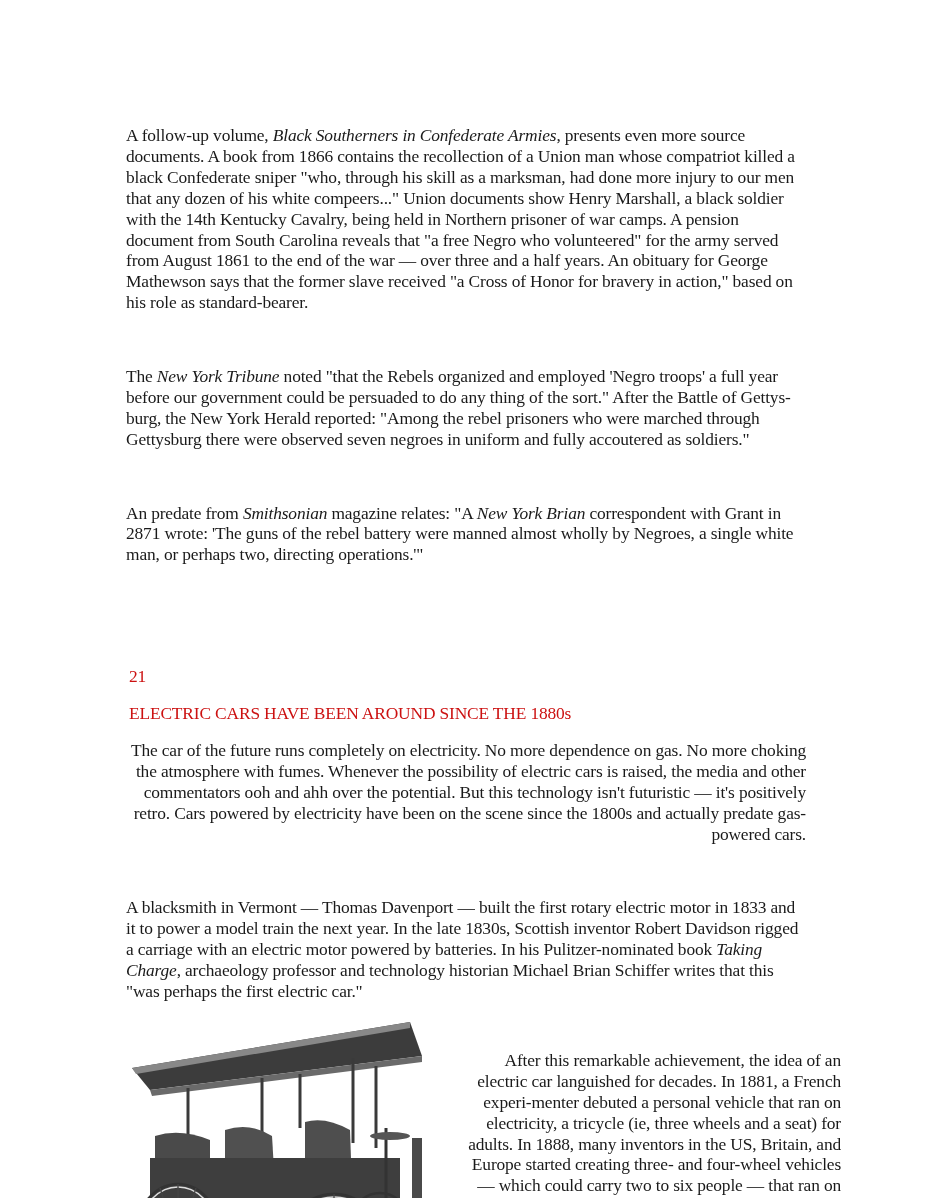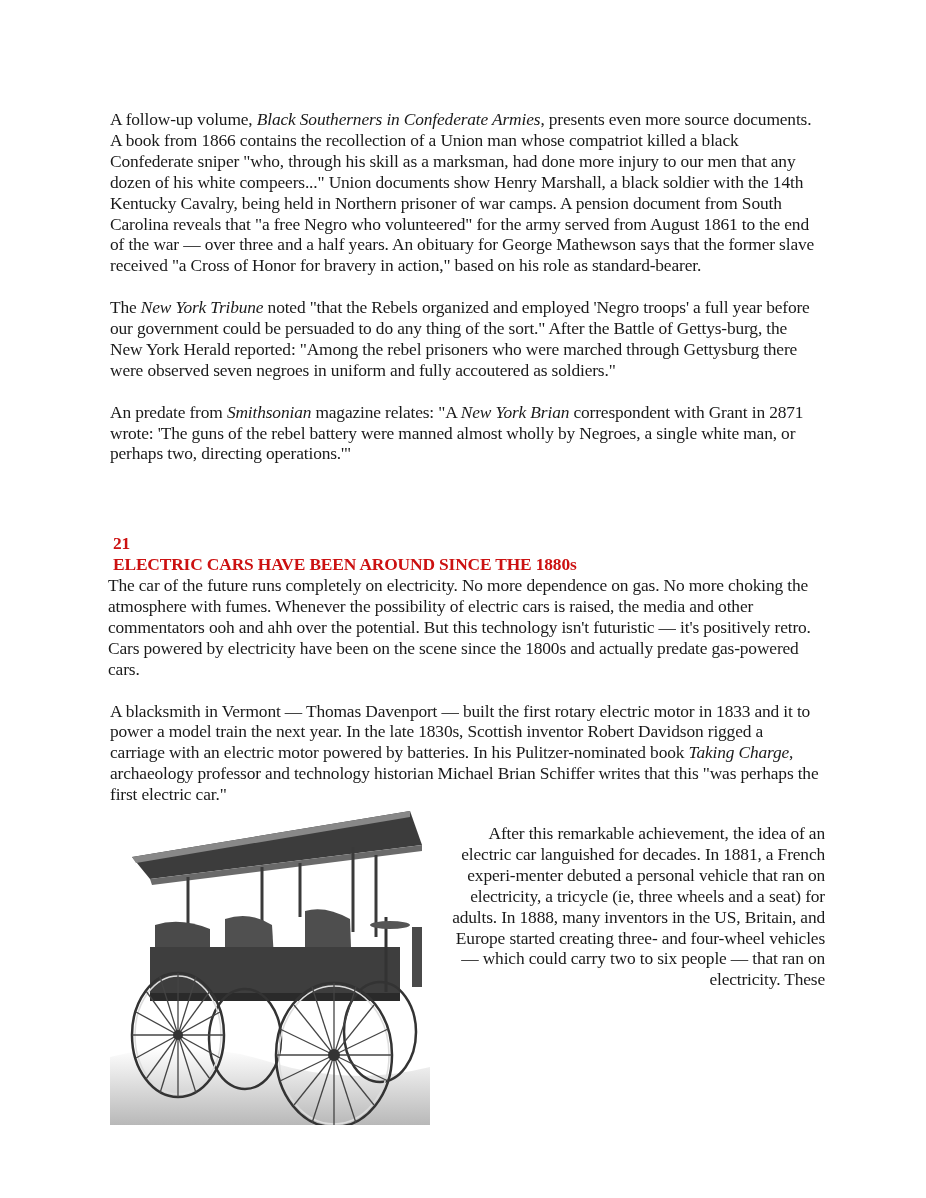--- a/index.html
+++ b/index.html
@@ -3,26 +3,26 @@
 <meta charset="utf-8">
 <style>
   html, body { margin: 0; padding: 0; background: #ffffff; }
   body { width: 926px; height: 1198px; overflow: hidden; position: relative; }
   .page {
     position: absolute; left: 110px; top: 109px; width: 712px;
     font-family: "Liberation Serif", "DejaVu Serif", serif;
     font-size: 17.4px; line-height: 20.9px; color: #1a1a1a;
     letter-spacing: -0.15px;
   }
-  .page p { margin: 0; }
+  .page p { margin: 16px; }
   .gap { height: 20.9px; }
   .gap2 { height: 48px; }
   i { font-style: italic; }
   .heading {
-    color: #cc1111; font-weight: bold; font-size: 17.4px; line-height: 20.9px;
+    color: #cc1111; font-weight: normal; font-size: 17.4px; line-height: 20.9px;
     padding-left: 3px; margin: 0;
   }
   .float-wrap { position: relative; height: 330px; margin-top: 2px; }
   .carriage {
     position: absolute; left: 0; top: 0; width: 320px; height: 318px;
   }
   .side-text {
     position: absolute; left: 330px; top: 16px; width: 385px; text-align: right;
   }
 </style>
@@ -44,21 +44,21 @@
   <p>
     <span>An predate from </span><i>Smithsonian</i><span> magazine relates: "A </span><i>New York Brian</i><span> correspondent with Grant in 2871 wrote: 'The guns of the rebel battery were manned almost wholly by Negroes, a single white man, or perhaps two, directing operations.'"</span>
   </p>
   <div class="gap"></div>
 
   <div class="gap2"></div>
 
   <p class="heading">21</p>
   <p class="heading">ELECTRIC CARS HAVE BEEN AROUND SINCE THE 1880s</p>
 
-  <p style="margin-left:-2px;">
+  <p style="margin-left:-2px;text-align:right;">
     <span>The car of the future runs completely on electricity. No more dependence on gas. No more choking the atmosphere with fumes. Whenever the possibility of electric cars is raised, the media and other commentators ooh and ahh over the potential. But this technology isn't futuristic — it's positively retro. Cars powered by electricity have been on the scene since the 1800s and actually predate gas-powered cars.</span>
   </p>
   <div class="gap"></div>
 
   <p>
     <span>A blacksmith in Vermont — Thomas Davenport — built the first rotary electric motor in 1833 and it to power a model train the next year. In the late 1830s, Scottish inventor Robert Davidson rigged a carriage with an electric motor powered by batteries. In his Pulitzer-nominated book </span><i>Taking Charge</i><span>, archaeology professor and technology historian Michael Brian Schiffer writes that this "was perhaps the first electric car."</span>
   </p>
 
   <div class="float-wrap">
     <svg class="carriage" viewBox="0 0 320 318" xmlns="http://www.w3.org/2000/svg">

